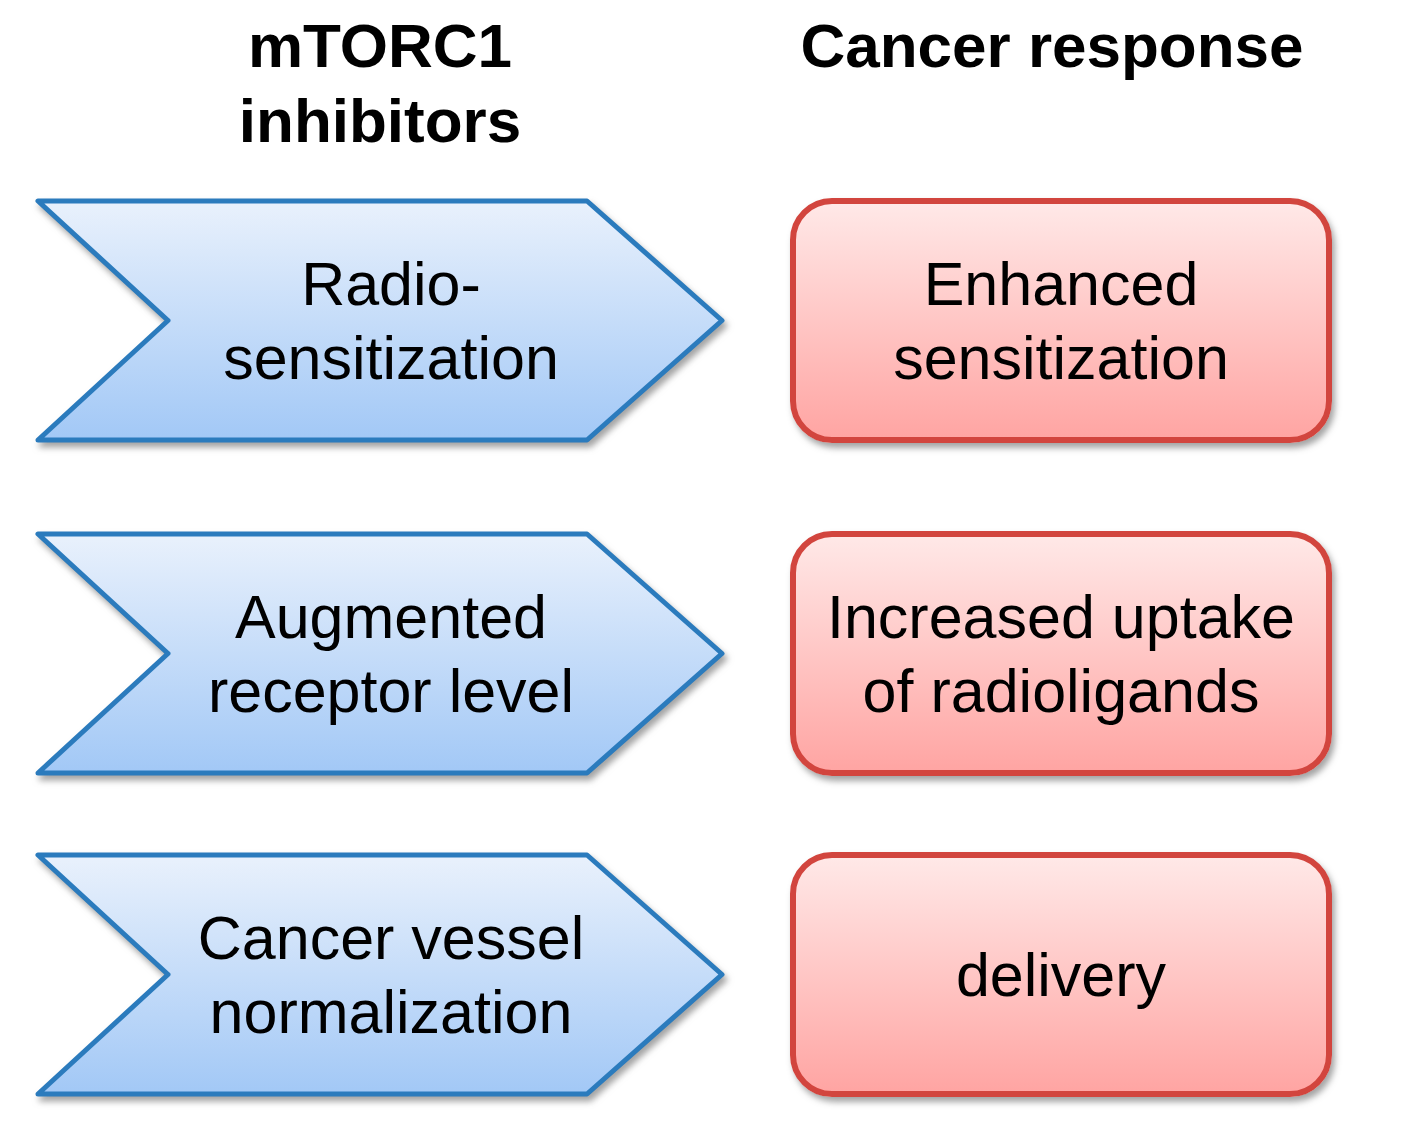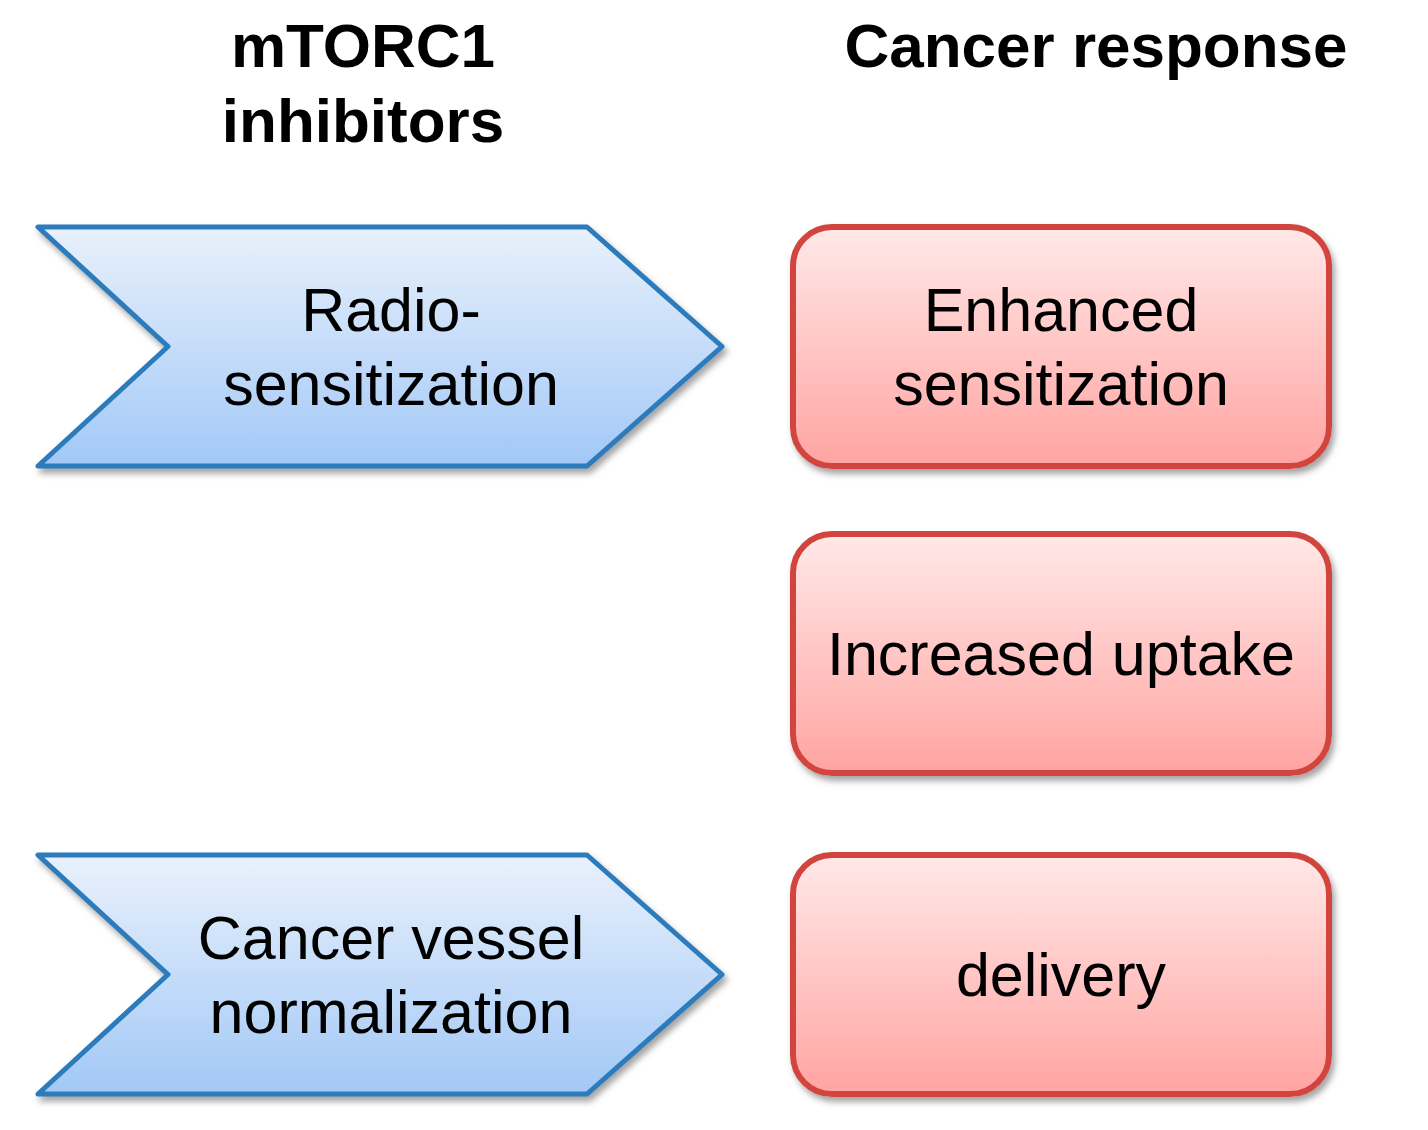--- a/index.html
+++ b/index.html
@@ -10,22 +10,22 @@
     font-family:"Liberation Sans", sans-serif;
     color:var(--text,#000);
     overflow:hidden;
   }
   .col-header{
     position:absolute;top:8px;
     text-align:center;
     font-size:62px;font-weight:bold;line-height:75px;
     color:var(--text,#000);
   }
-  .col-header.left{left:18px;width:690px;}
-  .col-header.right{left:790px;width:612px;}
+  .col-header.left{left:35px;width:690px;}
+  .col-header.right{left:746px;width:612px;}
 
   .arrow-cell{
     position:absolute;left:35px;width:690px;height:245px;
   }
   .arrow-cell svg{
     position:absolute;left:0;top:0;
     filter:drop-shadow(3px 5px 3px rgba(90,90,90,0.55));
   }
   .arrow-cell polygon{
     stroke:var(--arrow-border,#2b7bbd);
@@ -46,21 +46,21 @@
     position:absolute;left:790px;width:542px;height:245px;
     box-sizing:border-box;
     border:6px solid var(--box-border,#d2453e);
     border-radius:42px;
     background:linear-gradient(180deg,
       var(--box-fill-top,#ffe8e7) 0%,
       var(--box-fill-bottom,#ffa5a3) 100%);
     box-shadow:3px 5px 6px rgba(90,90,90,0.55);
   }
 
-  .row-0{top:224px;}
+  .row-0{top:198px;}
   .row-1{top:531px;}
   .row-2{top:852px;}
 </style>
 </head>
 <body>
 
 <div class="canvas">
 
   <svg width="0" height="0" style="position:absolute" aria-hidden="true">
     <defs>
@@ -89,24 +89,34 @@
     </div>
   </div>
 
   <div class="box-cell row-0">
     <div class="shape-text">
       <div>Enhanced</div>
       <div>sensitization</div>
     </div>
   </div>
 
+  <div class="arrow-cell row-1">
+    <svg width="690" height="245" viewBox="0 0 690 245">
+      <polygon points="3,3 552,3 687,122.5 552,242 3,242 133,122.5" fill="url(#blueGrad)"></polygon>
+    </svg>
+    <div class="shape-text">
+      <div>Augmented</div>
+      <div>receptor level</div>
+    </div>
+  </div>
 
   <div class="box-cell row-1">
     <div class="shape-text">
       <div>Increased uptake</div>
+      <div>of radioligands</div>
     </div>
   </div>
 
   <div class="arrow-cell row-2">
     <svg width="690" height="245" viewBox="0 0 690 245">
       <polygon points="3,3 552,3 687,122.5 552,242 3,242 133,122.5" fill="url(#blueGrad)"></polygon>
     </svg>
     <div class="shape-text">
       <div>Cancer vessel</div>
       <div>normalization</div>

